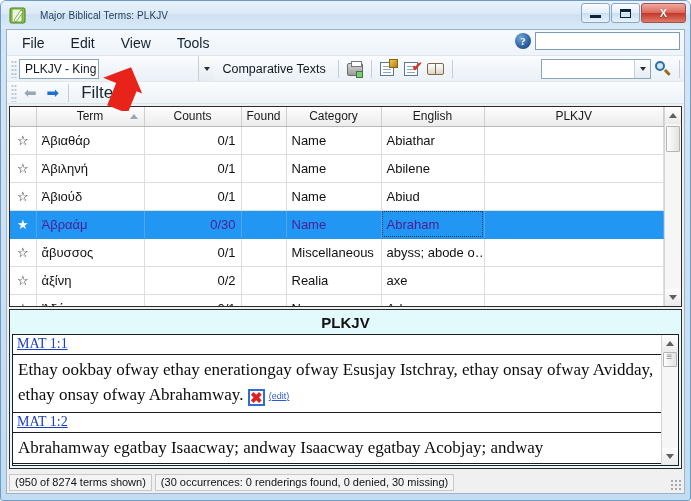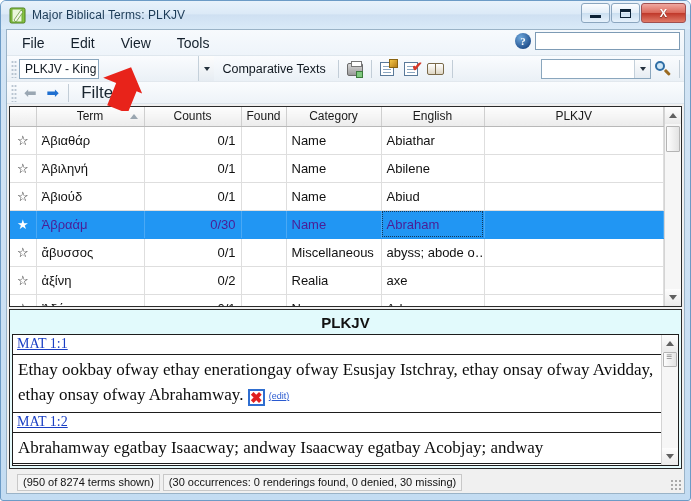--- a/index.html
+++ b/index.html
@@ -31,24 +31,25 @@
     border-radius: 5px 5px 0 0;
     background: linear-gradient(to bottom, #e8f2fb 0%, #dceaf7 45%, #cfe0f2 50%, #d9eaf8 100%);
   }
   #title-icon {
     width: 17px; height: 17px;
     margin-right: 6px;
     position: relative;
     flex: none;
   }
   #title-text {
-    font-size: 12px;
+    font-size: 10px;
     color: #1b3a56;
     letter-spacing: 0.1px;
     white-space: nowrap;
+    margin-left: 8px;
   }
   #winbuttons {
     position: absolute;
     right: 4px; top: 2px;
     display: flex;
     gap: 1px;
   }
   .winbtn {
     width: 29px; height: 20px;
     border: 1px solid #8ba6bf;
@@ -329,21 +330,21 @@
     font-family:"Liberation Sans",sans-serif;
     vertical-align: 1px;
     margin-left:4px;
   }
 
   
   #statusbar{
     height: 22px;
     display:flex; align-items:center;
     background:#f0f0f0;
-    padding: 0 10px;
+    padding: 0 2px;
     flex:none;
     position:relative;
     text-align:center;
   }
   .status-cell{
     height:17px;
     border:1px solid #c8c8c8;
     background:#f4f4f4;
     display:flex;align-items:center;
     font-size:11px;color:#111;

